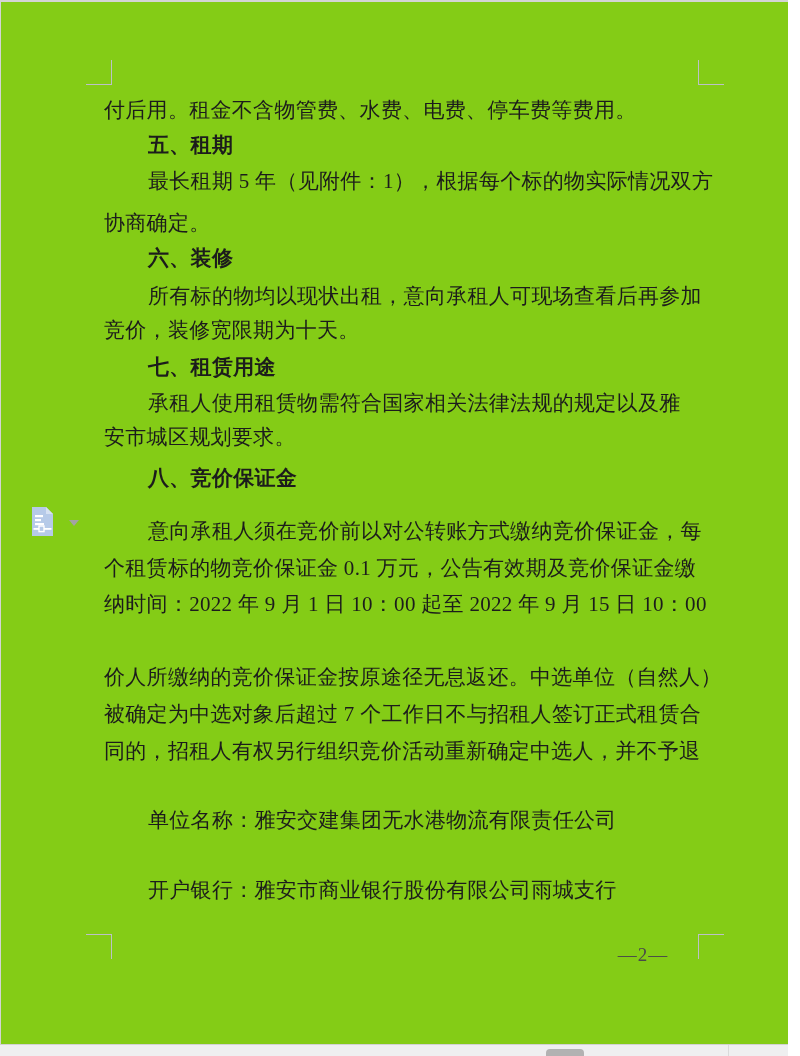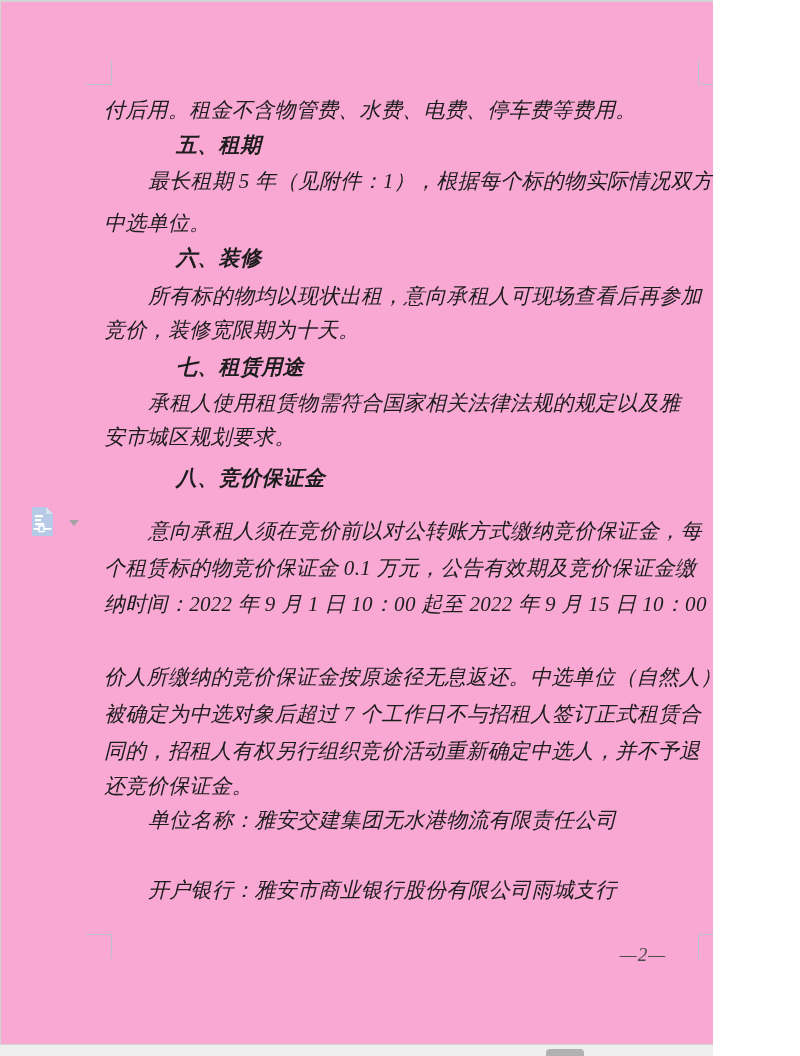--- a/index.html
+++ b/index.html
@@ -1,33 +1,33 @@
 <!DOCTYPE html>
 <html><head>
 <meta charset="utf-8">
 <style>
   html,body{margin:0;padding:0;background:#ffffff;}
   #screen{
-    position:relative;width:713px;height:1056px;background:#f9a8d4;
-    overflow:hidden;font-family:"Liberation Serif", serif;font-style:italic;
+    position:relative;width:788px;height:1056px;background:#84cc16;
+    overflow:hidden;font-family:"Liberation Serif", serif;
   }
   
   .border-top{position:absolute;left:0;top:0;width:800px;height:2px;background:#d4d4d4;}
   .border-left{position:absolute;left:0;top:0;width:1px;height:1056px;background:#d4d4d4;}
   .track-inner-line{position:absolute;left:790px;top:2px;width:1px;height:1042px;background:#e4e4e4;}
   .border-right{position:absolute;left:796px;top:0;width:2px;height:1056px;background:#c8c8c8;}
 
   
   .line{
     position:absolute;height:24px;line-height:24px;font-size:21px;
     color:#1c1c1c;letter-spacing:0.3px;white-space:nowrap;
   }
   .cont{left:104px;}
   .ind{left:148px;}
-  .heading{font-weight:bold;margin-left:28px;}
+  .heading{font-weight:bold;}
 
   
   .crop{position:absolute;width:25px;height:24px;}
   .crop-tl{left:86px;top:60px;border-right:1px solid #bcc1c7;border-bottom:1px solid #bcc1c7;}
   .crop-tr{left:698px;top:60px;border-left:1px solid #bcc1c7;border-bottom:1px solid #bcc1c7;}
   .crop-bl{left:86px;top:934px;border-right:1px solid #bcc1c7;border-top:1px solid #bcc1c7;}
   .crop-br{left:698px;top:934px;border-left:1px solid #bcc1c7;border-top:1px solid #bcc1c7;}
 
   .page-number{
     position:absolute;left:610px;top:944px;width:66px;text-align:center;
@@ -65,35 +65,34 @@
   <div class="border-right"></div>
 
   <div class="crop crop-tl"></div>
   <div class="crop crop-tr"></div>
   <div class="crop crop-bl"></div>
   <div class="crop crop-br"></div>
 
   <div class="line cont" style="top:98px">付后用。租金不含物管费、水费、电费、停车费等费用。</div>
   <div class="line ind heading" style="top:133px">五、租期</div>
   <div class="line ind" style="top:169px">最长租期 5 年（见附件：1），根据每个标的物实际情况双方</div>
-  <div class="line cont" style="top:211px">中选单位。</div>
+  <div class="line cont" style="top:211px">协商确定。</div>
   <div class="line ind heading" style="top:246px">六、装修</div>
   <div class="line cont" style="top:318px">竞价，装修宽限期为十天。</div>
   <div class="line ind" style="top:284px">所有标的物均以现状出租，意向承租人可现场查看后再参加</div>
   <div class="line ind heading" style="top:355px">七、租赁用途</div>
   <div class="line ind" style="top:391px">承租人使用租赁物需符合国家相关法律法规的规定以及雅</div>
   <div class="line cont" style="top:425px">安市城区规划要求。</div>
   <div class="line ind heading" style="top:466px">八、竞价保证金</div>
   <div class="line ind" style="top:519px">意向承租人须在竞价前以对公转账方式缴纳竞价保证金，每</div>
   <div class="line cont" style="top:556px">个租赁标的物竞价保证金 0.1 万元，公告有效期及竞价保证金缴</div>
   <div class="line cont" style="top:592px">纳时间：2022 年 9 月 1 日 10：00 起至 2022 年 9 月 15 日 10：00</div>
   <div class="line cont" style="top:665px">价人所缴纳的竞价保证金按原途径无息返还。中选单位（自然人）</div>
   <div class="line cont" style="top:702px">被确定为中选对象后超过 7 个工作日不与招租人签订正式租赁合</div>
   <div class="line cont" style="top:739px">同的，招租人有权另行组织竞价活动重新确定中选人，并不予退</div>
-  <div class="line cont" style="top:774px">还竞价保证金。</div>
   <div class="line ind" style="top:808px">单位名称：雅安交建集团无水港物流有限责任公司</div>
   <div class="line ind" style="top:878px">开户银行：雅安市商业银行股份有限公司雨城支行</div>
 
   <div class="page-number">—2—</div>
 
   <div class="side-tool">
     <svg class="tool-icon" viewBox="0 0 27 33" xmlns="http://www.w3.org/2000/svg">
       <path d="M3 2 h14 l7 7 v22 h-21 z" fill="#b6cae8"></path>
       <path d="M17 2 l7 7 h-7 z" fill="#d6e1f2"></path>
       <rect x="6" y="10" width="8" height="2.2" fill="#ffffff"></rect>

